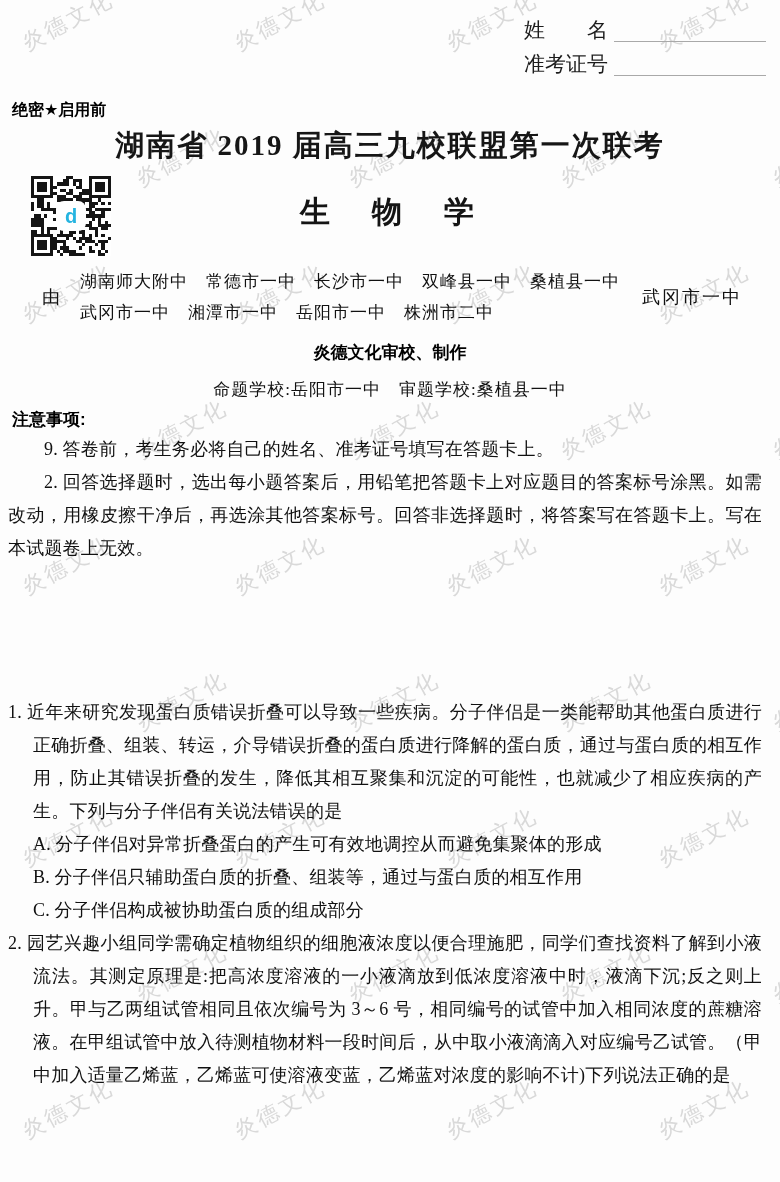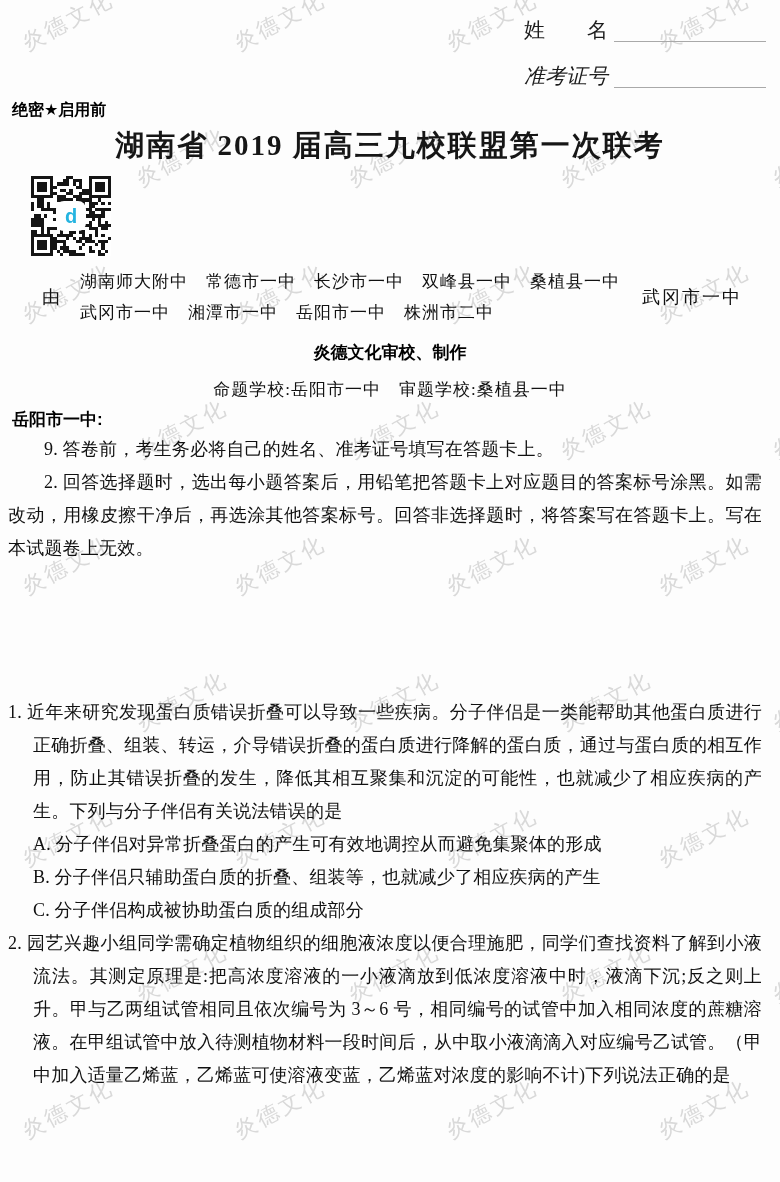--- a/index.html
+++ b/index.html
@@ -14,21 +14,21 @@
     font-size:22px;letter-spacing:3px;white-space:nowrap;
     font-family:"Liberation Serif","DejaVu Serif",serif;
   }
   .abs{position:absolute;z-index:1;}
 
   
   .fill-row{display:flex;align-items:flex-end;font-size:21px;color:#1c1c1c;}
   .fill-label{white-space:pre;line-height:24px;}
   .fill-line{flex:1;height:22px;margin-left:6px;border-bottom:1.5px solid #a9a9a9;}
   .row-name{left:524px;top:18px;width:242px;}
-  .row-ticket{left:524px;top:64px;width:242px;font-style:italic;}
+  .row-ticket{left:524px;top:52px;width:242px;}
 
   .secrecy{left:12px;top:100px;font-family:"Liberation Sans","DejaVu Sans",sans-serif;
     font-weight:700;font-size:16px;color:#000;}
 
   .exam-title{left:0;right:0;top:126px;margin:0;text-align:center;
     font-size:29px;font-weight:700;letter-spacing:2px;color:#161616;}
 
   .qr{left:31px;top:176px;width:80px;height:80px;background:#fff;}
   .qr i{position:absolute;background:#151515;}
   .qr-logo{
@@ -427,45 +427,46 @@
       <i style="left: 28.8px; top: 76.8px; width: 3.2px; height: 3.2px; background: rgb(21, 21, 21);"></i>
       <i style="left: 38.4px; top: 76.8px; width: 3.2px; height: 3.2px; background: rgb(21, 21, 21);"></i>
       <i style="left: 41.6px; top: 76.8px; width: 3.2px; height: 3.2px; background: rgb(21, 21, 21);"></i>
       <i style="left: 44.8px; top: 76.8px; width: 3.2px; height: 3.2px; background: rgb(21, 21, 21);"></i>
       <i style="left: 48px; top: 76.8px; width: 3.2px; height: 3.2px; background: rgb(21, 21, 21);"></i>
       <i style="left: 51.2px; top: 76.8px; width: 3.2px; height: 3.2px; background: rgb(21, 21, 21);"></i>
       <i style="left: 67.2px; top: 76.8px; width: 3.2px; height: 3.2px; background: rgb(21, 21, 21);"></i>
       <i style="left: 70.4px; top: 76.8px; width: 3.2px; height: 3.2px; background: rgb(21, 21, 21);"></i>
     </div>
 
+  <h2 class="abs subject">生　物　学</h2>
 
   <div class="abs attribution">
     <span class="by">由</span>
     <div class="school-rows">
       <div>湖南师大附中　常德市一中　长沙市一中　双峰县一中　桑植县一中</div>
       <div>武冈市一中　湘潭市一中　岳阳市一中　株洲市二中</div>
     </div>
     <span class="joint">武冈市一中</span>
   </div>
 
   <div class="abs proposer">命题学校:岳阳市一中　审题学校:桑植县一中</div>
   <div class="abs producer">炎德文化审校、制作</div>
 
-  <div class="abs notes-heading">岳阳市一中:</div>
+  <div class="abs notes-heading">注意事项:</div>
   <div class="abs notes">
     <p>9. 答卷前，考生务必将自己的姓名、准考证号填写在答题卡上。</p>
     <p>2. 回答选择题时，选出每小题答案后，用铅笔把答题卡上对应题目的答案标号涂黑。如需改动，用橡皮擦干净后，再选涂其他答案标号。回答非选择题时，将答案写在答题卡上。写在本试题卷上无效。</p>
   </div>
 
 
   <div class="abs questions">
     <div>
       <p class="stem"><span class="qnum">1.</span><span>近年来研究发现蛋白质错误折叠可以导致一些疾病。分子伴侣是一类能帮助其他蛋白质进行正确折叠、组装、转运，介导错误折叠的蛋白质进行降解的蛋白质，通过与蛋白质的相互作用，防止其错误折叠的发生，降低其相互聚集和沉淀的可能性，也就减少了相应疾病的产生。下列与分子伴侣有关说法错误的是</span></p>
       <p class="option">A. 分子伴侣对异常折叠蛋白的产生可有效地调控从而避免集聚体的形成</p>
-      <p class="option">B. 分子伴侣只辅助蛋白质的折叠、组装等，也就减少了相应疾病的产生</p>
+      <p class="option">B. 分子伴侣只辅助蛋白质的折叠、组装等，通过与蛋白质的相互作用</p>
       <p class="option">C. 分子伴侣构成被协助蛋白质的组成部分</p>
     </div>
     <div>
       <p class="stem"><span class="qnum">2.</span><span>园艺兴趣小组同学需确定植物组织的细胞液浓度以便合理施肥，同学们查找资料了解到小液流法。其测定原理是:把高浓度溶液的一小液滴放到低浓度溶液中时，液滴下沉;反之则上升。甲与乙两组试管相同且依次编号为 3～6 号，相同编号的试管中加入相同浓度的蔗糖溶液。在甲组试管中放入待测植物材料一段时间后，从中取小液滴滴入对应编号乙试管。（甲中加入适量乙烯蓝，乙烯蓝可使溶液变蓝，乙烯蓝对浓度的影响不计)下列说法正确的是</span></p>
     </div>
   </div>
 
 </div>
 
 </body></html>

